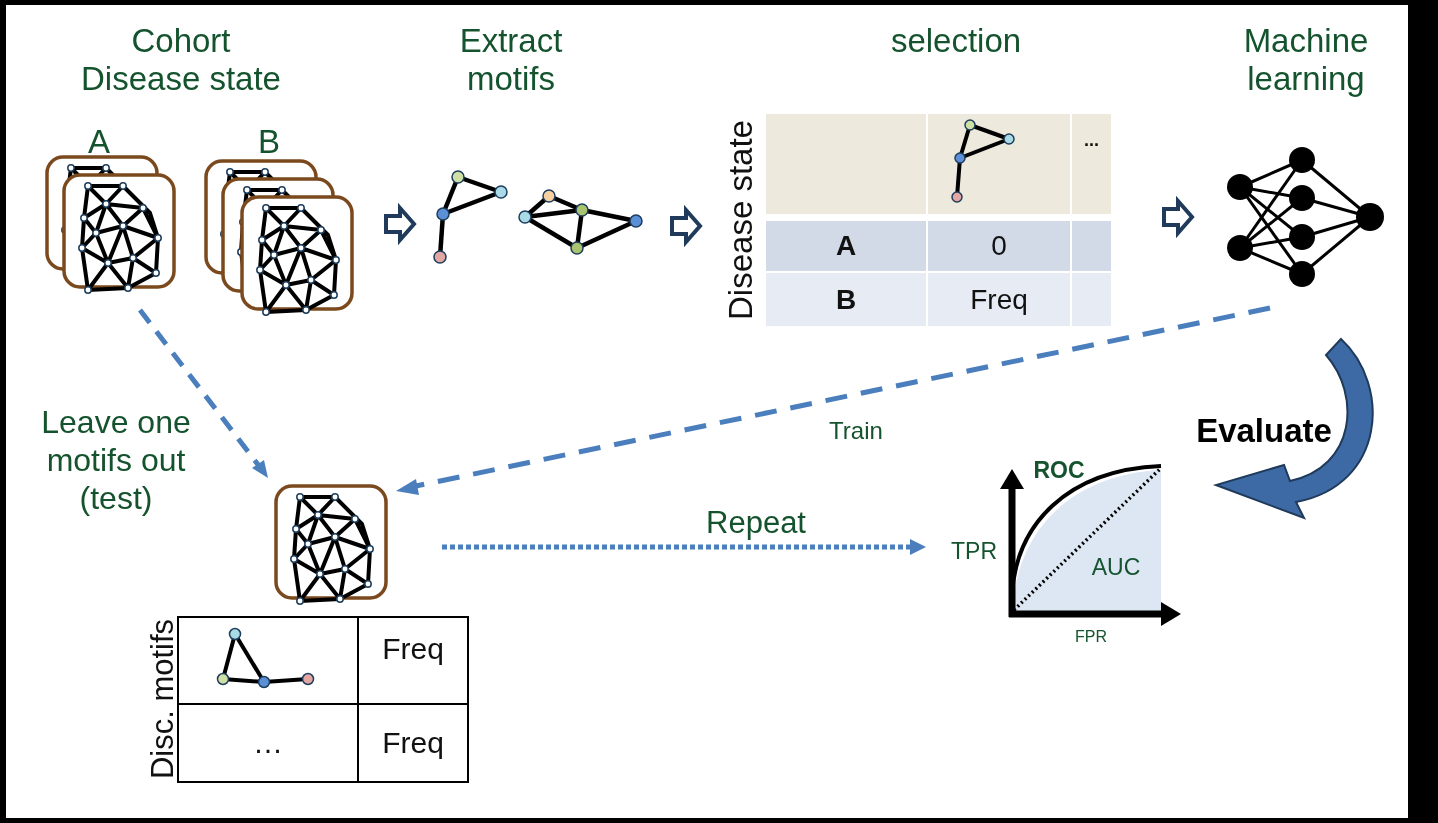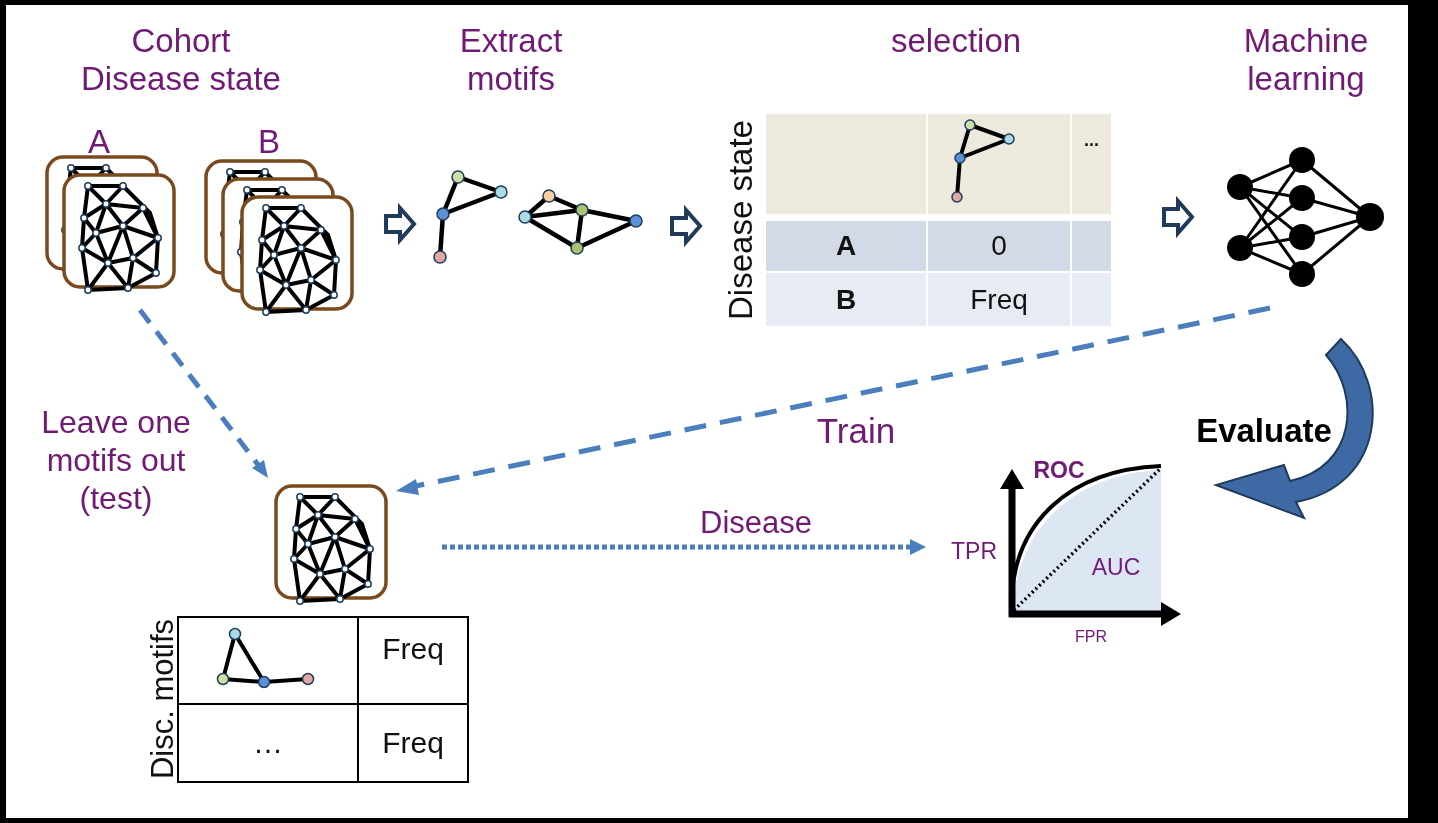--- a/index.html
+++ b/index.html
@@ -1,18 +1,18 @@
 <!DOCTYPE html>
 <html><head>
 <meta charset="utf-8">
 <style>
   html, body { margin:0; padding:0; background:#000; }
   body { width:1438px; height:823px; position:relative; overflow:hidden; font-family:"Liberation Sans", sans-serif; }
   #panel { position:absolute; left:6px; top:5px; width:1402px; height:813px; background:#fff; }
-  .lbl { position:absolute; color:#701a75; font-size:33px; line-height:38px; text-align:center; white-space:nowrap; font-family:"Liberation Sans", sans-serif; }
+  .lbl { position:absolute; color:#14532d; font-size:33px; line-height:38px; text-align:center; white-space:nowrap; font-family:"Liberation Sans", sans-serif; }
   svg.full { position:absolute; left:0; top:0; }
   .cell { position:absolute; display:flex; align-items:center; justify-content:center; font-size:28px; color:#111; font-family:"Liberation Sans", sans-serif; }
   .bold { font-weight:bold; }
   .vert { position:absolute; transform-origin:center center; transform:rotate(-90deg); white-space:nowrap; font-size:33px; color:#111; font-family:"Liberation Sans", sans-serif; text-align:center; }
 </style>
 </head>
 <body>
 
 <div id="panel">
 
@@ -214,22 +214,22 @@
   <div class="cell" style="left:922px;top:216px;width:142px;height:50px;">0</div>
   <div class="cell bold" style="left:760px;top:268px;width:160px;height:53px;">B</div>
   <div class="cell" style="left:922px;top:268px;width:142px;height:53px;">Freq</div>
 
   <div class="lbl" style="left:10px;top:398px;width:200px;font-size:32px;">
     <div>Leave one</div>
     <div>motifs out</div>
     <div>(test)</div>
   </div>
 
-  <div class="lbl" style="left:795px;top:407px;width:110px;font-size:35px;">Train</div>
-  <div class="lbl" style="left:685px;top:499px;width:130px;font-size:31px;">Disease</div>
+  <div class="lbl" style="left:795px;top:407px;width:110px;font-size:24px;">Train</div>
+  <div class="lbl" style="left:685px;top:499px;width:130px;font-size:31px;">Repeat</div>
   <div class="lbl" style="left:1178px;top:407px;width:160px;font-size:33px;font-weight:bold;color:#000000;">Evaluate</div>
 
   <div class="lbl" style="left:1018px;top:452px;width:70px;font-size:23px;line-height:26px;font-weight:bold;">ROC</div>
   <div class="lbl" style="left:938px;top:533px;width:60px;font-size:23px;line-height:26px;">TPR</div>
   <div class="lbl" style="left:1075px;top:549px;width:70px;font-size:23px;line-height:26px;">AUC</div>
   <div class="lbl" style="left:1050px;top:619px;width:70px;font-size:16px;line-height:26px;">FPR</div>
 
   <div class="vert" style="left:62px;top:676px;width:190px;font-size:31px;">Disc. motifs</div>
   <div class="cell" style="left:352px;top:614px;width:110px;height:60px;font-size:30px;">Freq</div>
   <div class="cell" style="left:172px;top:699px;width:180px;height:78px;font-size:30px;">…</div>

